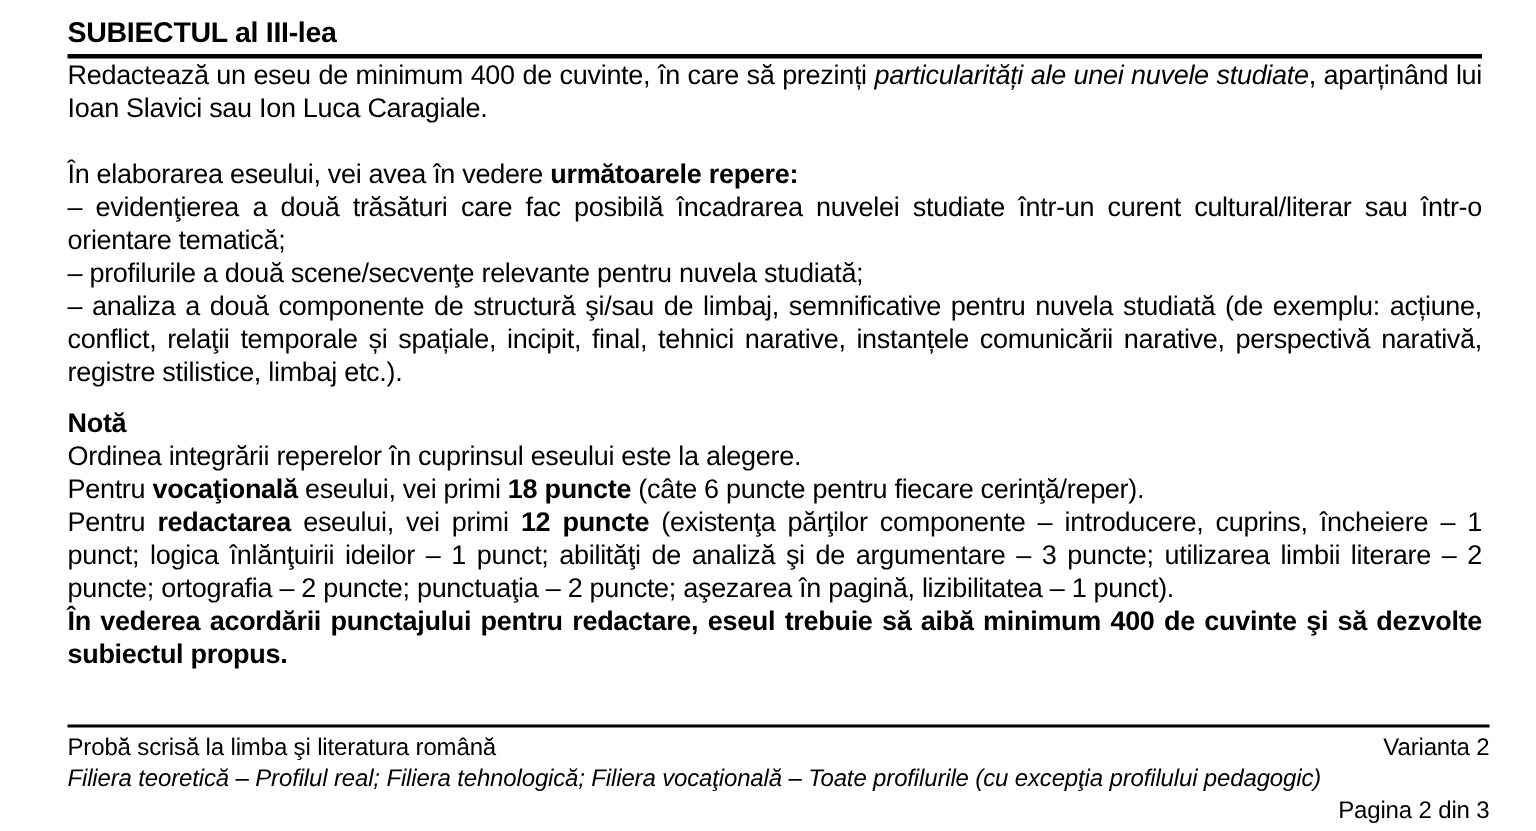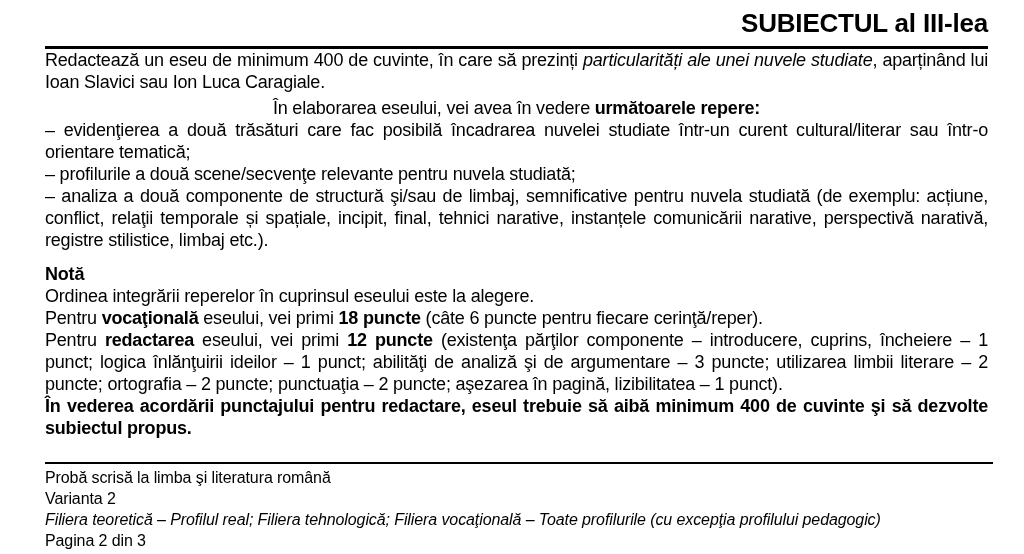--- a/index.html
+++ b/index.html
@@ -12,48 +12,48 @@
     color: #000000;
     font-family: "Liberation Sans", sans-serif;
     font-size: 18px;
     line-height: 22px;
     letter-spacing: -0.2px;
     padding: 12px 36px 0 45px;
     overflow: hidden;
   }
   .subject-header {
     display: flex;
-    justify-content: flex-end;
+    justify-content: space-between;
     align-items: baseline;
     font-weight: bold;
-    font-size: 26px;
+    font-size: 19px;
     border-bottom: 3px solid #000;
-    padding-bottom: 12px;
+    padding-bottom: 2px;
   }
   p { margin: 0; }
   .just { text-align: justify; }
-  .gap-sm { margin-top: 4px; text-align: center; }
+  .gap-sm { margin-top: 22px; }
   .gap-md { margin-top: 12px; }
   .b { font-weight: bold; }
   .i { font-style: italic; }
   .final-note { font-weight: bold; text-align: justify; }
   .footer {
     position: absolute;
     left: 45px;
     right: 31px;
     bottom: 3px;
     border-top: 2px solid #000;
     padding-top: 3px;
     font-size: 16px;
     line-height: 21px;
     letter-spacing: -0.1px;
   }
-  .footer-row1 { display: flex; justify-content: space-between; flex-direction: column; }
+  .footer-row1 { display: flex; justify-content: space-between; }
   .footer-filiera { font-style: italic; }
-  .footer-page { text-align: left; }
+  .footer-page { text-align: right; }
 </style>
 </head>
 <body>
 
 <div class="page">
 
   <div class="subject-header">
     <span>SUBIECTUL al III-lea</span>
   </div>
 

